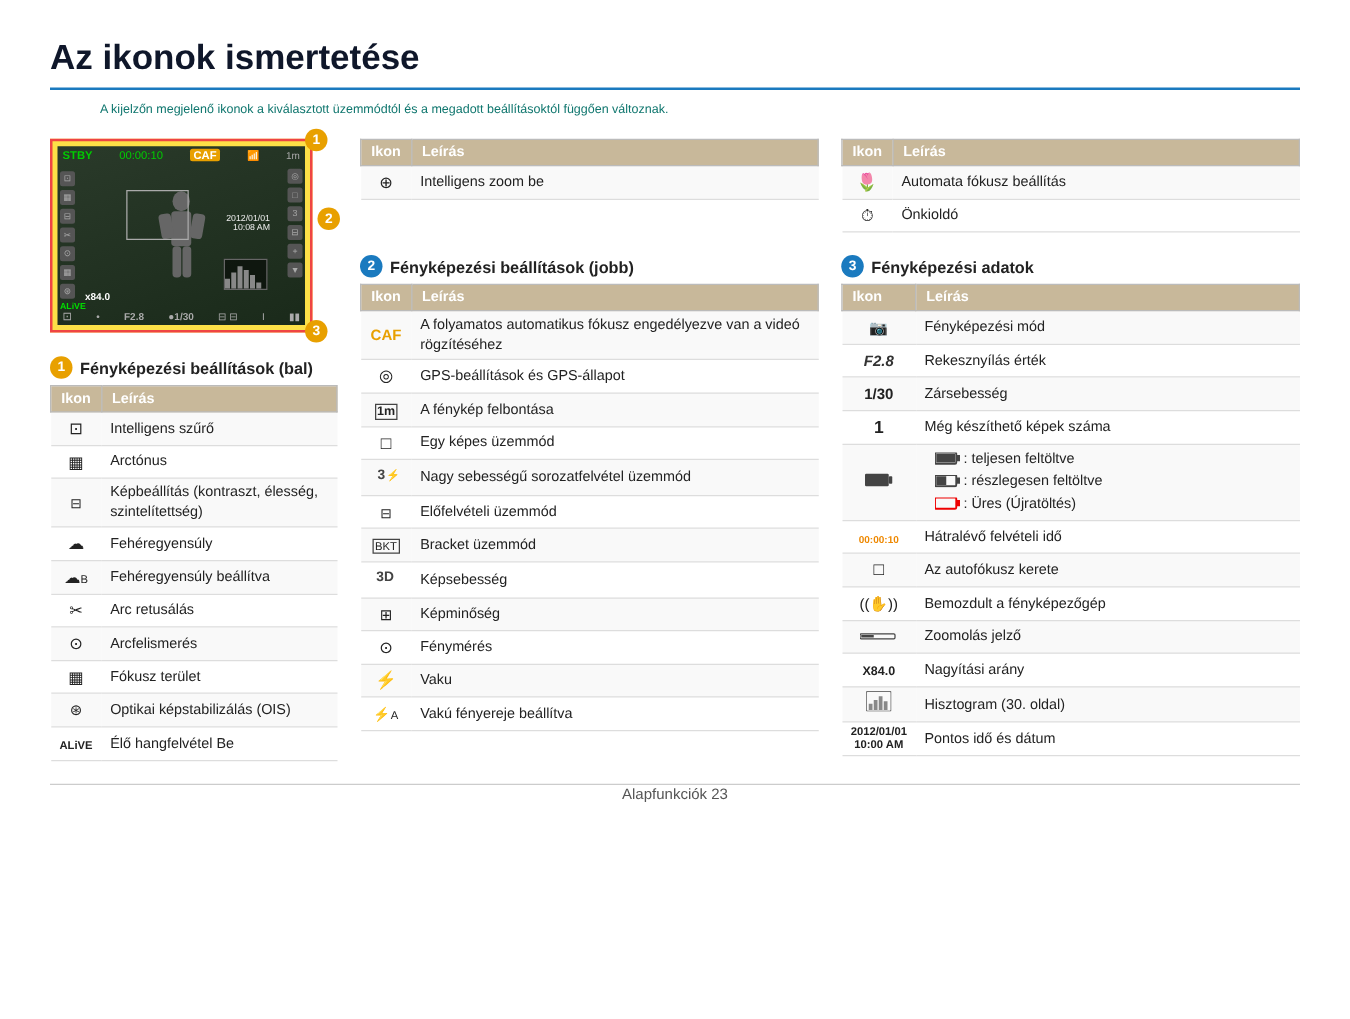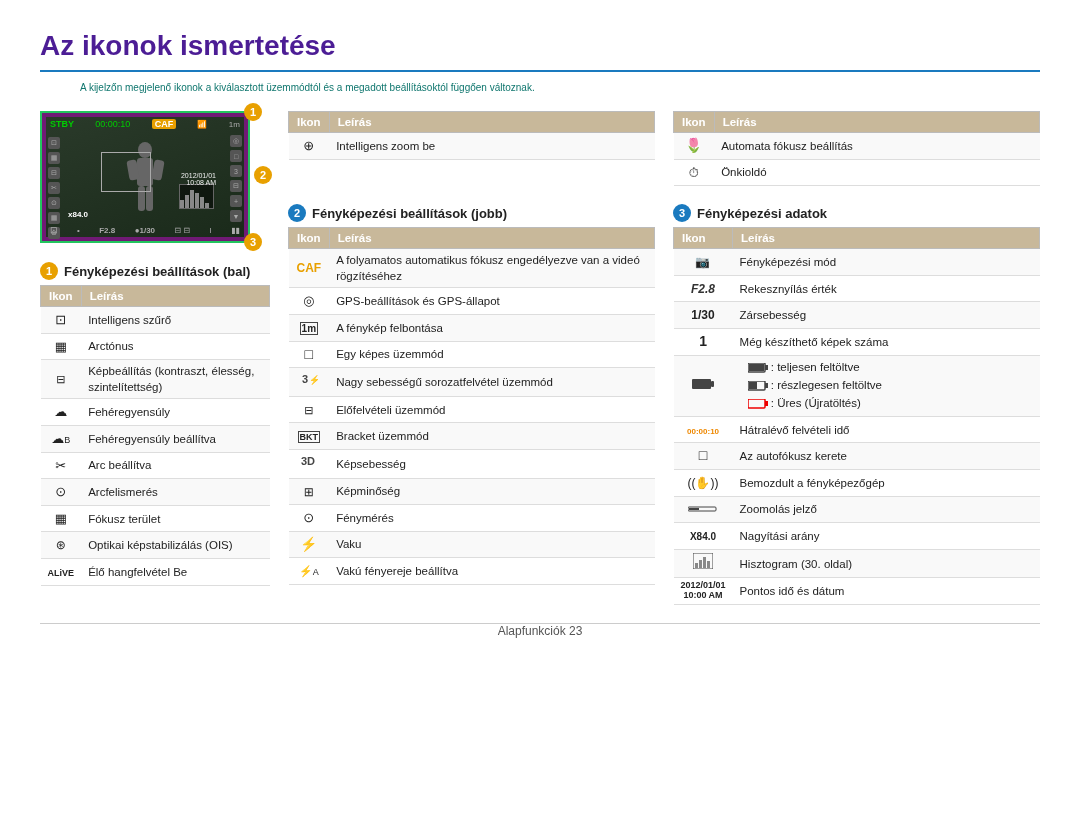--- a/index.html
+++ b/index.html
@@ -7,21 +7,21 @@
       background: #fff;
       font-family: Arial, sans-serif;
       font-size: 12px;
       color: #222;
       width: 1080px;
       min-height: 815px;
       padding: 30px 40px 30px 40px;
     }
     h1 {
       font-size: 28px;
-      color: #4c1d95;
+      color: #0f172a;
       font-weight: bold;
       border-bottom: 2px solid #1a7abf;
       padding-bottom: 8px;
       margin-bottom: 10px;
     }
     .subtitle {
       font-size: 10px;
       color: #0f766e;
       margin-bottom: 18px;
       margin-left: 40px;
@@ -31,24 +31,24 @@
       gap: 18px;
       align-items: flex-start;
     }
     
     .camera-diagram {
       width: 230px;
       flex-shrink: 0;
       position: relative;
     }
     .camera-screen {
-      border: 2px solid #22c55e;
-      background: #701a75;
+      border: 2px solid #ef4444;
+      background: #fde047;
       width: 210px;
-      height: 132px;
+      height: 155px;
       position: relative;
       overflow: hidden;
     }
     .camera-screen-inner {
       position: absolute;
       inset: 4px;
       background: linear-gradient(160deg, #2a3a2a 0%, #1a2a1a 100%);
       display: flex;
       flex-direction: column;
     }
@@ -383,21 +383,21 @@
           <tr>
             <td class="icon-cell"><span style="font-size:13px;">☁</span></td>
             <td>Fehéregyensúly</td>
           </tr>
           <tr>
             <td class="icon-cell"><span style="font-size:13px;">☁</span><span style="font-size:9px;">B</span></td>
             <td>Fehéregyensúly beállítva</td>
           </tr>
           <tr>
             <td class="icon-cell"><span style="font-size:13px;">✂</span></td>
-            <td>Arc beállítva</td>
+            <td>Arc retusálás</td>
           </tr>
           <tr>
             <td class="icon-cell"><span style="font-size:13px;">⊙</span></td>
             <td>Arcfelismerés</td>
           </tr>
           <tr>
             <td class="icon-cell"><span style="font-size:13px;">▦</span></td>
             <td>Fókusz terület</td>
           </tr>
           <tr>
@@ -493,21 +493,21 @@
                   <text x="9" y="12" font-size="9" fill="#444">⚡</text>
                 </svg>
               </td>
               <td>Nagy sebességű sorozatfelvétel üzemmód</td>
             </tr>
             <tr>
               <td class="icon-cell"><span style="font-size:11px;">⊟</span></td>
               <td>Előfelvételi üzemmód</td>
             </tr>
             <tr>
-              <td class="icon-cell"><span style="font-size:9px; font-weight:bold; border:1px solid #444; padding:0 1px;text-align:center;">BKT</span></td>
+              <td class="icon-cell"><span style="font-size:9px; font-weight:normal; border:1px solid #444; padding:0 1px;text-align:center;">BKT</span></td>
               <td>Bracket üzemmód</td>
             </tr>
             <tr>
               <td class="icon-cell">
                 <svg width="18" height="16" viewBox="0 0 18 16">
                   <text x="1" y="12" font-size="11" font-weight="bold" fill="#444">3D</text>
                 </svg>
               </td>
               <td>Képsebesség</td>
             </tr>

